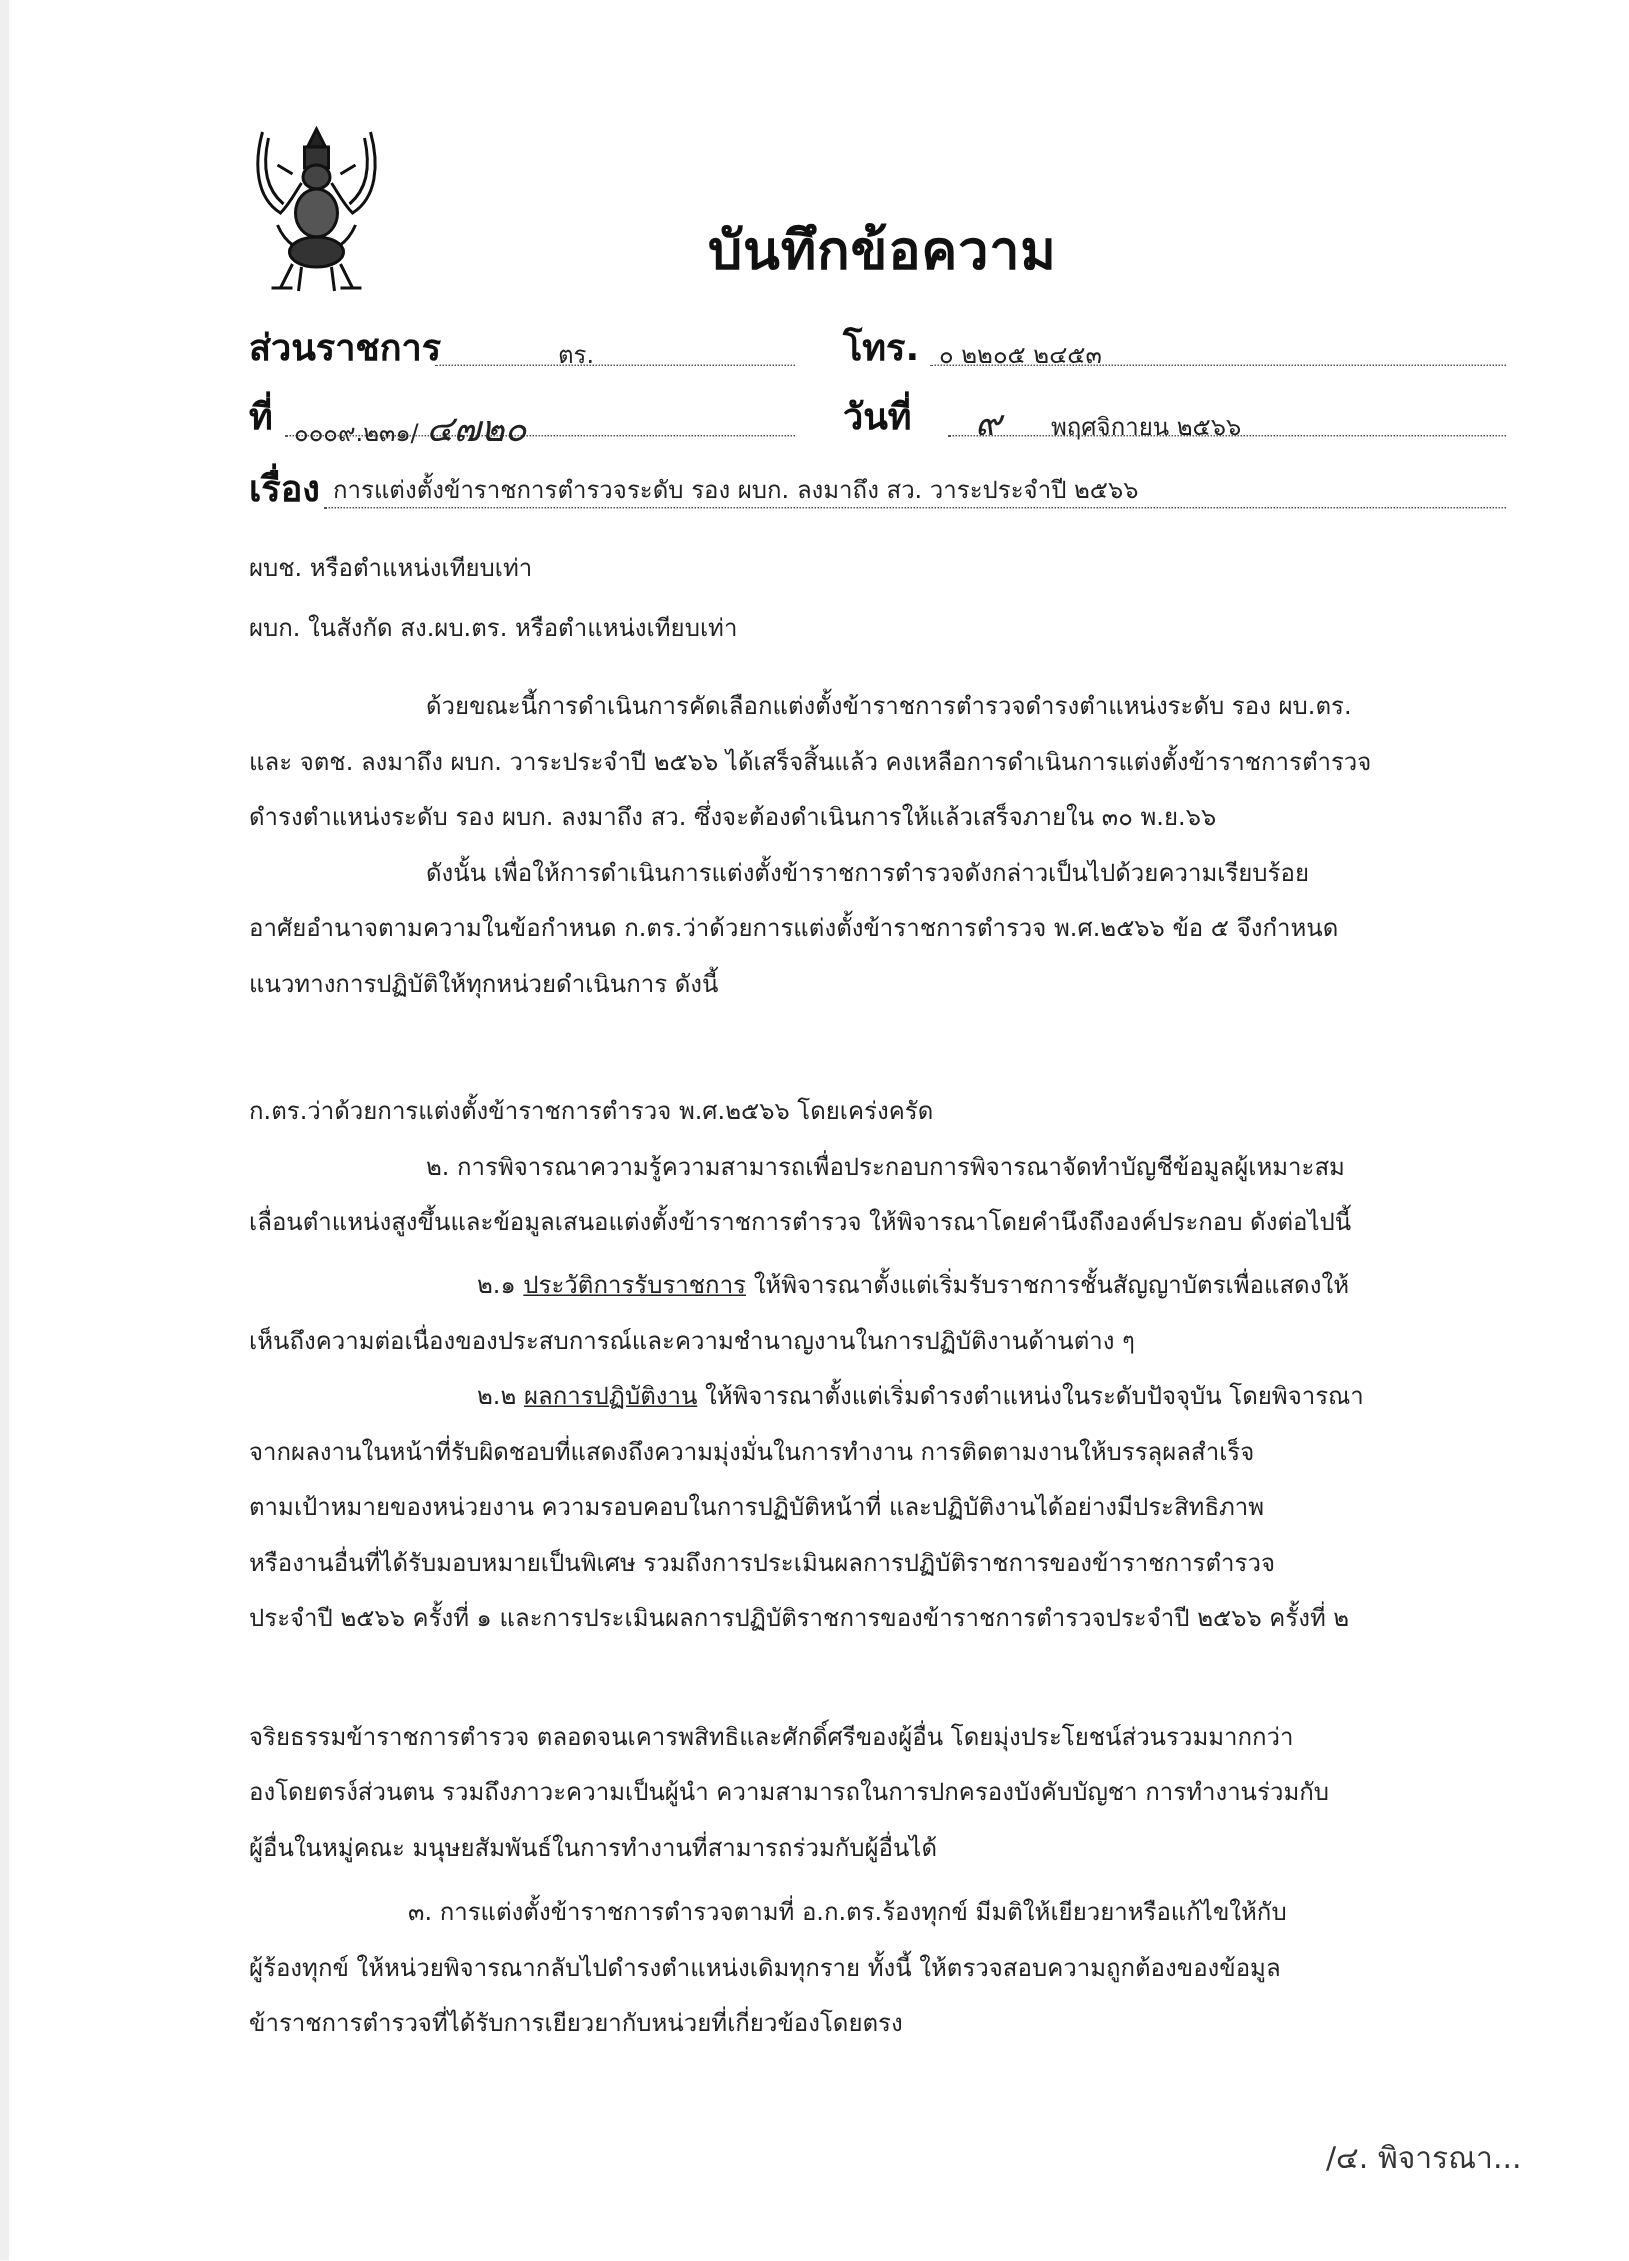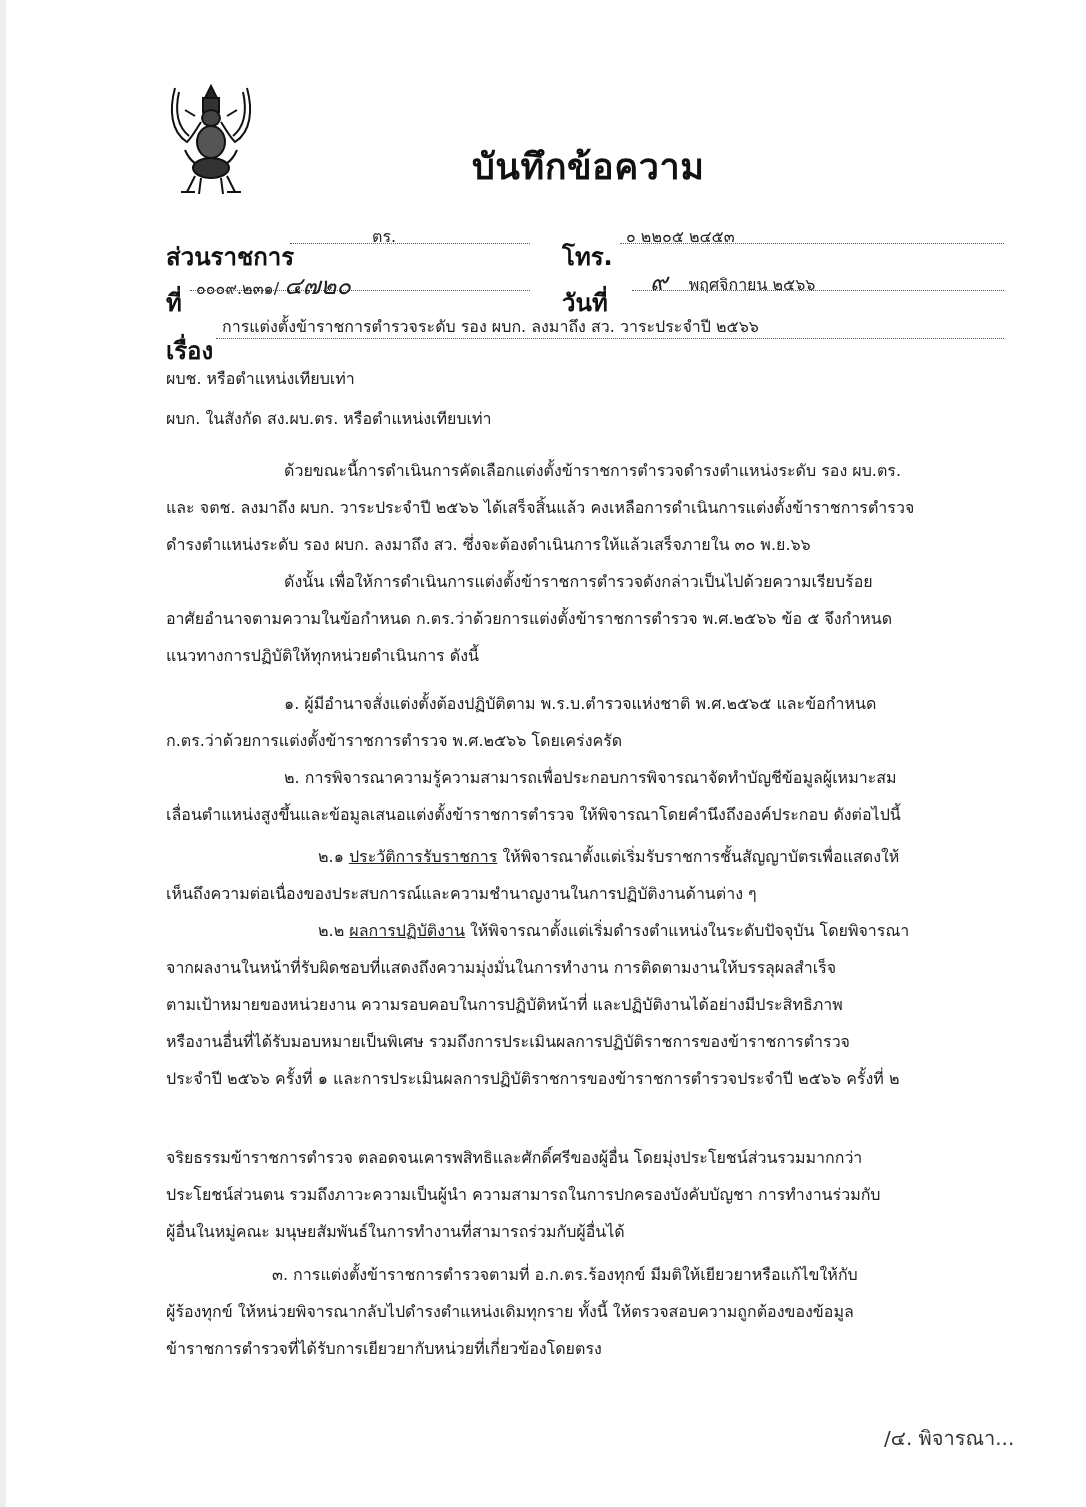--- a/index.html
+++ b/index.html
@@ -37,21 +37,20 @@
       font-size: 36px;
       font-weight: bold;
       color: #111;
       letter-spacing: 0.5px;
     }
     .hdr-label {
       position: absolute;
       font-size: 24px;
       font-weight: bold;
       color: #111;
-      margin-top: 25px;
     }
     .hdr-value {
       position: absolute;
       font-size: 16px;
       color: #222;
       white-space: nowrap;
     }
     .hand {
       font-family: Liberation Serif, serif;
       font-style: italic;
@@ -123,39 +122,38 @@
   <div class="hdr-label" style="left:166px; top:258px;">ที่</div>
   <div class="dotline" style="left:190px; top:290px; width:340px;"></div>
   <div class="hdr-value" style="left:196px; top:266px;">
     <span>๐๐๐๙.๒๓๑/</span>
     <span class="hand">๔๗๒๐</span>
   </div>
   <div class="hdr-label" style="left:562px; top:258px;">วันที่</div>
   <div class="dotline" style="left:632px; top:290px; width:372px;"></div>
   <div class="hdr-value" style="left:650px; top:262px;">
     <span class="hand">๙</span>
-    <span style="margin-left:16px;">พฤศจิกายน ๒๕๖๖</span>
+    <span style="margin-left:28px;">พฤศจิกายน ๒๕๖๖</span>
   </div>
 
   <div class="hdr-label" style="left:166px; top:306px;">เรื่อง</div>
   <div class="dotline" style="left:216px; top:338px; width:788px;"></div>
   <div class="hdr-value" style="left:222px; top:314px;">การแต่งตั้งข้าราชการตำรวจระดับ รอง ผบก. ลงมาถึง สว. วาระประจำปี ๒๕๖๖</div>
 
   <div class="addr" style="top:366px;">ผบช. หรือตำแหน่งเทียบเท่า</div>
   <div class="addr" style="top:406px;">ผบก. ในสังกัด สง.ผบ.ตร. หรือตำแหน่งเทียบเท่า</div>
 
   <div class="body-line" style="left:284px; top:460px;">ด้วยขณะนี้การดำเนินการคัดเลือกแต่งตั้งข้าราชการตำรวจดำรงตำแหน่งระดับ รอง ผบ.ตร.</div>
   <div class="body-line" style="left:166px; top:497px;">และ จตช. ลงมาถึง ผบก. วาระประจำปี ๒๕๖๖ ได้เสร็จสิ้นแล้ว คงเหลือการดำเนินการแต่งตั้งข้าราชการตำรวจ</div>
   <div class="body-line" style="left:166px; top:534px;">ดำรงตำแหน่งระดับ รอง ผบก. ลงมาถึง สว. ซึ่งจะต้องดำเนินการให้แล้วเสร็จภายใน ๓๐ พ.ย.๖๖</div>
 
   <div class="body-line" style="left:284px; top:571px;">ดังนั้น เพื่อให้การดำเนินการแต่งตั้งข้าราชการตำรวจดังกล่าวเป็นไปด้วยความเรียบร้อย</div>
   <div class="body-line" style="left:166px; top:608px;">อาศัยอำนาจตามความในข้อกำหนด ก.ตร.ว่าด้วยการแต่งตั้งข้าราชการตำรวจ พ.ศ.๒๕๖๖ ข้อ ๕ จึงกำหนด</div>
   <div class="body-line" style="left:166px; top:645px;">แนวทางการปฏิบัติให้ทุกหน่วยดำเนินการ ดังนี้</div>
 
-  <div class="body-line" style="left:284px; top:693px;">๑. ผู้มีอำนาจสั่งแต่งตั้งต้องปฏิบัติตาม พ.ร.บ.ตำรวจแห่งชาติ พ.ศ.๒๕๖๕ และข้อกำหนด</div>
   <div class="body-line" style="left:166px; top:730px;">ก.ตร.ว่าด้วยการแต่งตั้งข้าราชการตำรวจ พ.ศ.๒๕๖๖ โดยเคร่งครัด</div>
 
   <div class="body-line" style="left:284px; top:767px;">๒. การพิจารณาความรู้ความสามารถเพื่อประกอบการพิจารณาจัดทำบัญชีข้อมูลผู้เหมาะสม</div>
   <div class="body-line" style="left:166px; top:804px;">เลื่อนตำแหน่งสูงขึ้นและข้อมูลเสนอแต่งตั้งข้าราชการตำรวจ ให้พิจารณาโดยคำนึงถึงองค์ประกอบ ดังต่อไปนี้</div>
 
   <div class="body-line" style="left:318px; top:846px;">
     <span>๒.๑</span>
     <span class="u">ประวัติการรับราชการ</span>
     <span>ให้พิจารณาตั้งแต่เริ่มรับราชการชั้นสัญญาบัตรเพื่อแสดงให้</span>
   </div>
@@ -165,21 +163,21 @@
     <span>๒.๒</span>
     <span class="u">ผลการปฏิบัติงาน</span>
     <span>ให้พิจารณาตั้งแต่เริ่มดำรงตำแหน่งในระดับปัจจุบัน โดยพิจารณา</span>
   </div>
   <div class="body-line" style="left:166px; top:957px;">จากผลงานในหน้าที่รับผิดชอบที่แสดงถึงความมุ่งมั่นในการทำงาน การติดตามงานให้บรรลุผลสำเร็จ</div>
   <div class="body-line" style="left:166px; top:994px;">ตามเป้าหมายของหน่วยงาน ความรอบคอบในการปฏิบัติหน้าที่ และปฏิบัติงานได้อย่างมีประสิทธิภาพ</div>
   <div class="body-line" style="left:166px; top:1031px;">หรืองานอื่นที่ได้รับมอบหมายเป็นพิเศษ รวมถึงการประเมินผลการปฏิบัติราชการของข้าราชการตำรวจ</div>
   <div class="body-line" style="left:166px; top:1068px;">ประจำปี ๒๕๖๖ ครั้งที่ ๑ และการประเมินผลการปฏิบัติราชการของข้าราชการตำรวจประจำปี ๒๕๖๖ ครั้งที่ ๒</div>
 
   <div class="body-line" style="left:166px; top:1147px;">จริยธรรมข้าราชการตำรวจ ตลอดจนเคารพสิทธิและศักดิ์ศรีของผู้อื่น โดยมุ่งประโยชน์ส่วนรวมมากกว่า</div>
-  <div class="body-line" style="left:166px; top:1184px;">ประโยชน์ส่วนตน รวมถึงภาวะความเป็นผู้นำ ความสามารถในการปกครองบังคับบัญชา การทำงานร่วมกับ</div>
+  <div class="body-line" style="left:166px; top:1184px;">องโดยตรง์ส่วนตน รวมถึงภาวะความเป็นผู้นำ ความสามารถในการปกครองบังคับบัญชา การทำงานร่วมกับ</div>
   <div class="body-line" style="left:166px; top:1221px;">ผู้อื่นในหมู่คณะ มนุษยสัมพันธ์ในการทำงานที่สามารถร่วมกับผู้อื่นได้</div>
 
   <div class="body-line" style="left:272px; top:1264px;">๓. การแต่งตั้งข้าราชการตำรวจตามที่ อ.ก.ตร.ร้องทุกข์ มีมติให้เยียวยาหรือแก้ไขให้กับ</div>
   <div class="body-line" style="left:166px; top:1301px;">ผู้ร้องทุกข์ ให้หน่วยพิจารณากลับไปดำรงตำแหน่งเดิมทุกราย ทั้งนี้ ให้ตรวจสอบความถูกต้องของข้อมูล</div>
   <div class="body-line" style="left:166px; top:1338px;">ข้าราชการตำรวจที่ได้รับการเยียวยากับหน่วยที่เกี่ยวข้องโดยตรง</div>
 
   <div class="footer-next">/๔. พิจารณา...</div>
 </div>
 
 </body></html>

